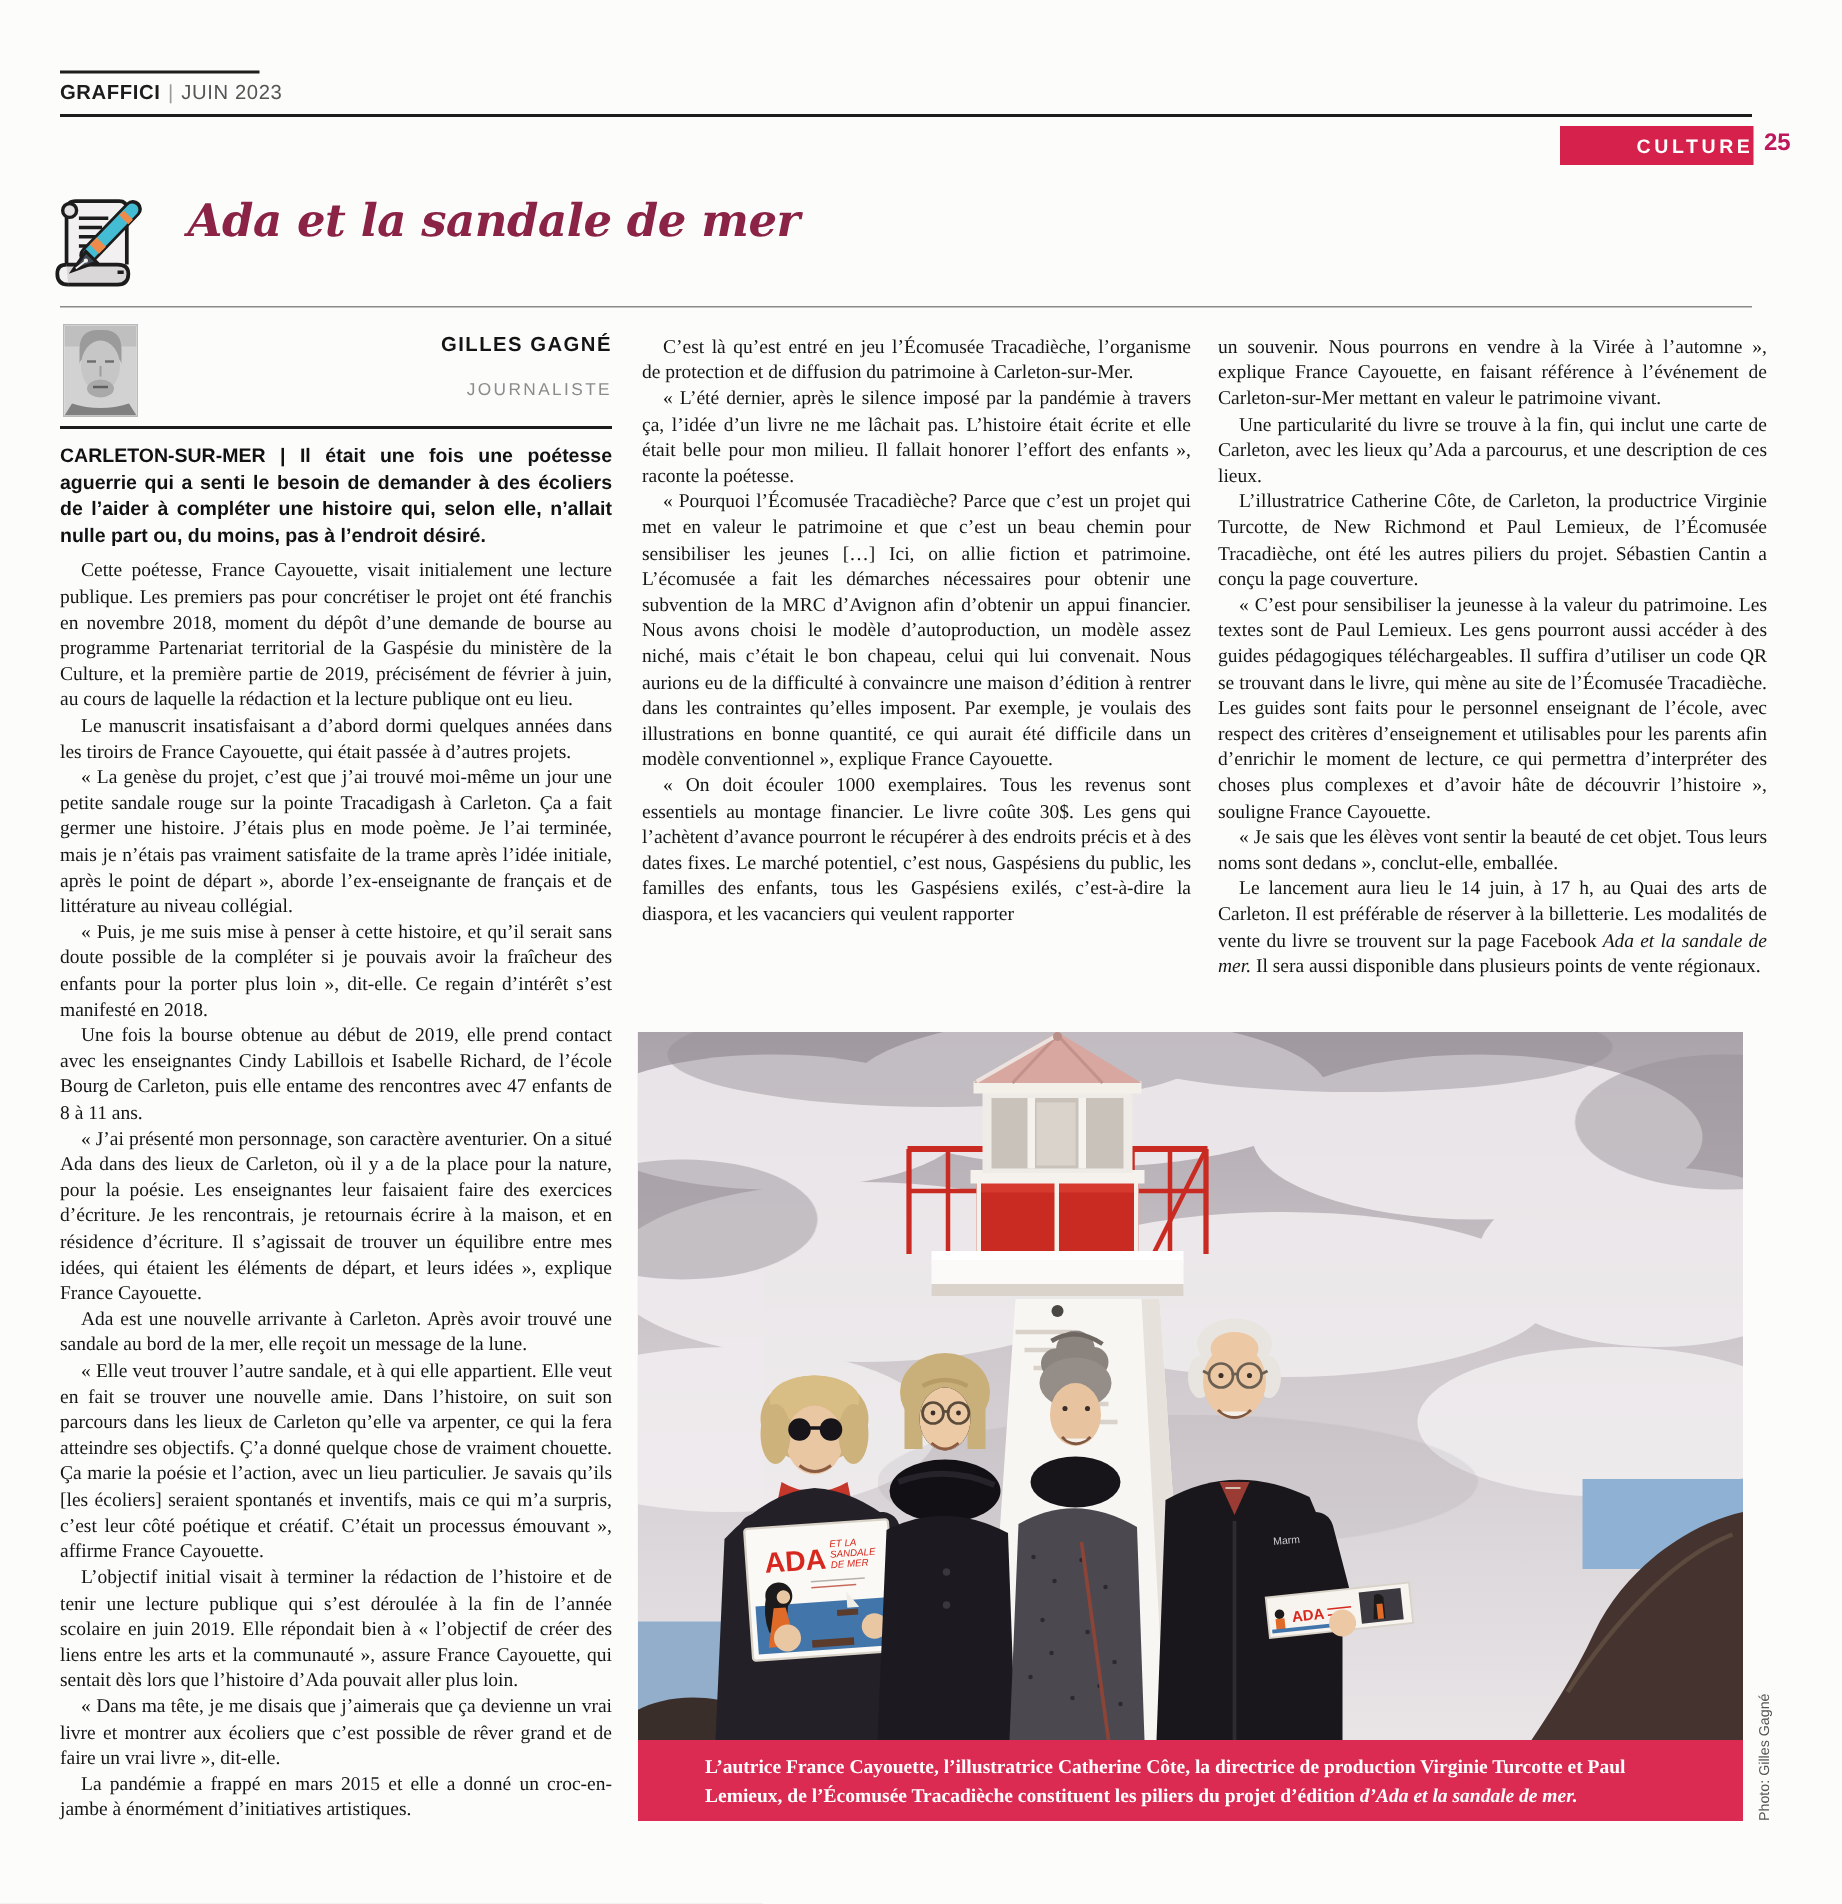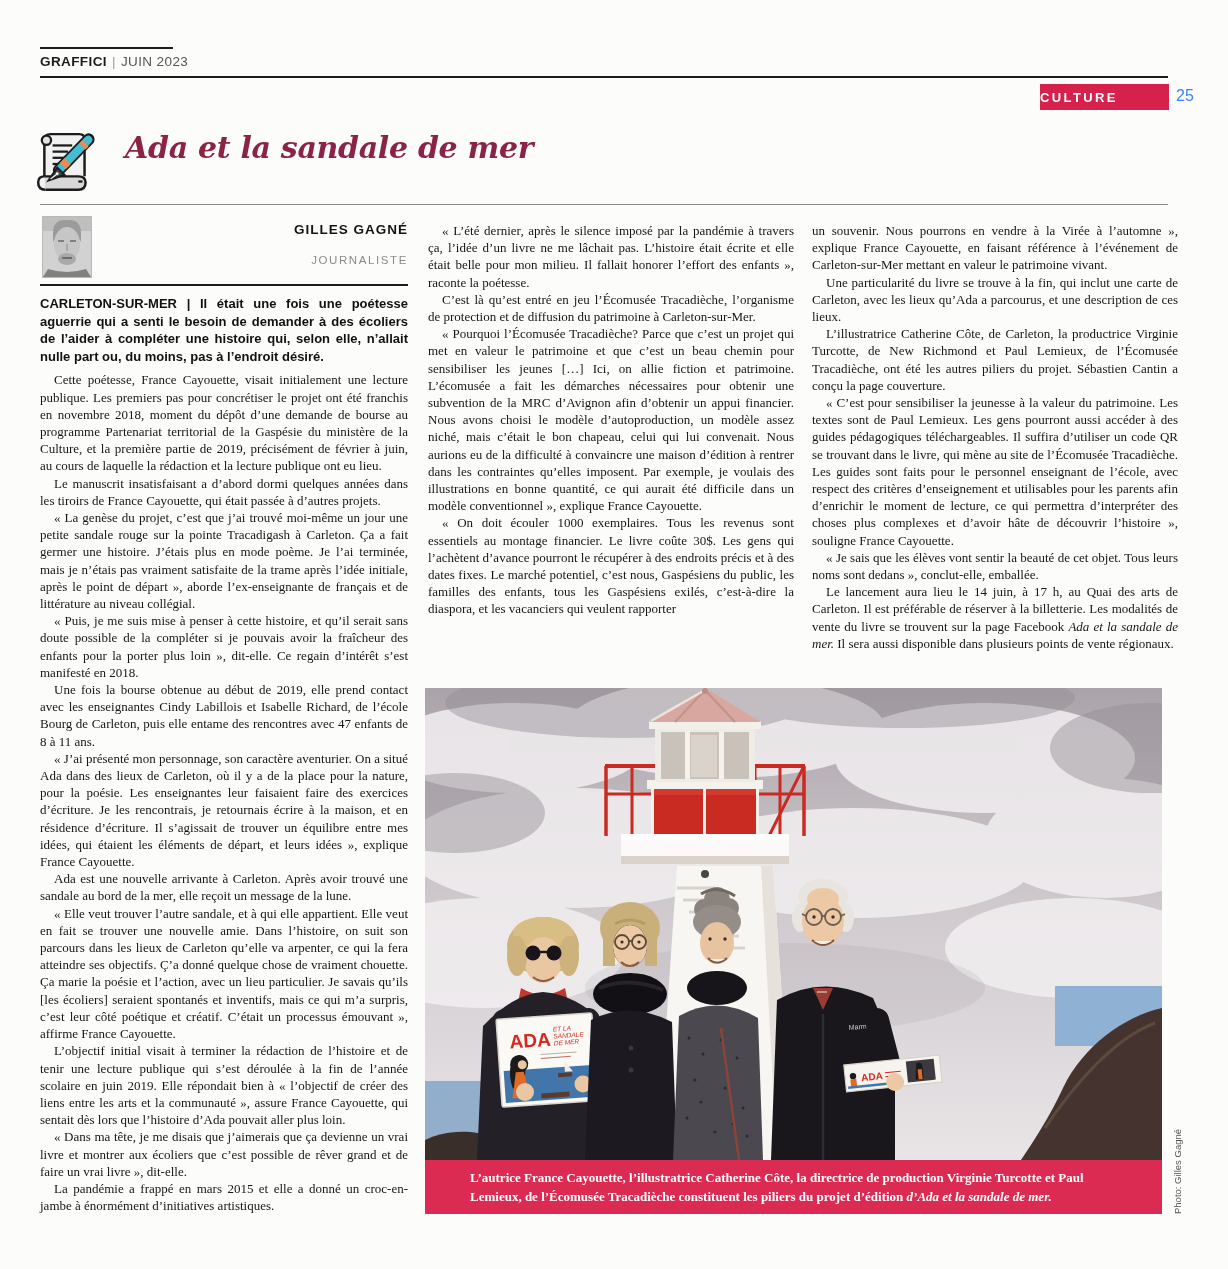--- a/index.html
+++ b/index.html
@@ -16,26 +16,26 @@
   .rule-byline{left:40px;top:284px;width:368px;height:2px;}
   .masthead{
     position:absolute;left:40px;top:54px;
     font-family:"Liberation Sans",sans-serif;font-size:13.5px;letter-spacing:.4px;color:#1c1c1c;
   }
   .masthead .name{font-weight:bold;}
   .masthead .sep{color:#9a9a9a;padding:0 5px;}
   .masthead .issue{color:#555;}
   .culture-badge{
     position:absolute;left:1040px;top:84px;width:129px;height:26px;
-    background:#d5214b;color:#fff;display:flex;align-items:center;justify-content:flex-start;
+    background:#d5214b;color:#fff;display:flex;align-items:center;justify-content:flex-end;
     font-family:"Liberation Sans",sans-serif;font-weight:bold;font-size:13px;letter-spacing:2.4px;
   }
   .page-num{
     position:absolute;left:1176px;top:87px;
-    font-family:"Liberation Sans",sans-serif;font-weight:normal;font-size:16px;color:#3b82f6;
+    font-family:"Liberation Sans",sans-serif;font-weight:bold;font-size:16px;color:#be185d;
   }
   
   .title-icon{position:absolute;left:33px;top:130px;width:66px;height:68px;}
   .article-title{
     position:absolute;left:125px;top:130px;
     font-family:"DejaVu Serif",serif;font-style:italic;font-weight:bold;
     font-size:30px;color:#8b2346;letter-spacing:-.3px;
   }
   .article-subtitle{
     position:absolute;left:126px;top:173px;
@@ -137,22 +137,22 @@
     <p>Une fois la bourse obtenue au début de 2019, elle prend contact avec les enseignantes Cindy Labillois et Isabelle Richard, de l’école Bourg de Carleton, puis elle entame des rencontres avec 47 enfants de 8 à 11 ans.</p>
     <p>« J’ai présenté mon personnage, son caractère aventurier. On a situé Ada dans des lieux de Carleton, où il y a de la place pour la nature, pour la poésie. Les enseignantes leur faisaient faire des exercices d’écriture. Je les rencontrais, je retournais écrire à la maison, et en résidence d’écriture. Il s’agissait de trouver un équilibre entre mes idées, qui étaient les éléments de départ, et leurs idées », explique France Cayouette.</p>
     <p>Ada est une nouvelle arrivante à Carleton. Après avoir trouvé une sandale au bord de la mer, elle reçoit un message de la lune.</p>
     <p>« Elle veut trouver l’autre sandale, et à qui elle appartient. Elle veut en fait se trouver une nouvelle amie. Dans l’histoire, on suit son parcours dans les lieux de Carleton qu’elle va arpenter, ce qui la fera atteindre ses objectifs. Ç’a donné quelque chose de vraiment chouette. Ça marie la poésie et l’action, avec un lieu particulier. Je savais qu’ils [les écoliers] seraient spontanés et inventifs, mais ce qui m’a surpris, c’est leur côté poétique et créatif. C’était un processus émouvant », affirme France Cayouette.</p>
     <p>L’objectif initial visait à terminer la rédaction de l’histoire et de tenir une lecture publique qui s’est déroulée à la fin de l’année scolaire en juin 2019. Elle répondait bien à « l’objectif de créer des liens entre les arts et la communauté », assure France Cayouette, qui sentait dès lors que l’histoire d’Ada pouvait aller plus loin.</p>
     <p>« Dans ma tête, je me disais que j’aimerais que ça devienne un vrai livre et montrer aux écoliers que c’est possible de rêver grand et de faire un vrai livre », dit-elle.</p>
     <p>La pandémie a frappé en mars 2015 et elle a donné un croc-en-jambe à énormément d’initiatives artistiques.</p>
   </div>
 
   <div class="col col2">
+    <p>C’est là qu’est entré en jeu l’Écomusée Tracadièche, l’organisme de protection et de diffusion du patrimoine à Carleton-sur-Mer.</p>
     <p>« L’été dernier, après le silence imposé par la pandémie à travers ça, l’idée d’un livre ne me lâchait pas. L’histoire était écrite et elle était belle pour mon milieu. Il fallait honorer l’effort des enfants », raconte la poétesse.</p>
-    <p>C’est là qu’est entré en jeu l’Écomusée Tracadièche, l’organisme de protection et de diffusion du patrimoine à Carleton-sur-Mer.</p>
     <p>« Pourquoi l’Écomusée Tracadièche? Parce que c’est un projet qui met en valeur le patrimoine et que c’est un beau chemin pour sensibiliser les jeunes […] Ici, on allie fiction et patrimoine. L’écomusée a fait les démarches nécessaires pour obtenir une subvention de la MRC d’Avignon afin d’obtenir un appui financier. Nous avons choisi le modèle d’autoproduction, un modèle assez niché, mais c’était le bon chapeau, celui qui lui convenait. Nous aurions eu de la difficulté à convaincre une maison d’édition à rentrer dans les contraintes qu’elles imposent. Par exemple, je voulais des illustrations en bonne quantité, ce qui aurait été difficile dans un modèle conventionnel », explique France Cayouette.</p>
     <p>« On doit écouler 1000 exemplaires. Tous les revenus sont essentiels au montage financier. Le livre coûte 30$. Les gens qui l’achètent d’avance pourront le récupérer à des endroits précis et à des dates fixes. Le marché potentiel, c’est nous, Gaspésiens du public, les familles des enfants, tous les Gaspésiens exilés, c’est-à-dire la diaspora, et les vacanciers qui veulent rapporter</p>
   </div>
 
   <div class="col col3">
     <p class="ni">un souvenir. Nous pourrons en vendre à la Virée à l’automne », explique France Cayouette, en faisant référence à l’événement de Carleton-sur-Mer mettant en valeur le patrimoine vivant.</p>
     <p>Une particularité du livre se trouve à la fin, qui inclut une carte de Carleton, avec les lieux qu’Ada a parcourus, et une description de ces lieux.</p>
     <p>L’illustratrice Catherine Côte, de Carleton, la productrice Virginie Turcotte, de New Richmond et Paul Lemieux, de l’Écomusée Tracadièche, ont été les autres piliers du projet. Sébastien Cantin a conçu la page couverture.</p>
     <p>« C’est pour sensibiliser la jeunesse à la valeur du patrimoine. Les textes sont de Paul Lemieux. Les gens pourront aussi accéder à des guides pédagogiques téléchargeables. Il suffira d’utiliser un code QR se trouvant dans le livre, qui mène au site de l’Écomusée Tracadièche. Les guides sont faits pour le personnel enseignant de l’école, avec respect des critères d’enseignement et utilisables pour les parents afin d’enrichir le moment de lecture, ce qui permettra d’interpréter des choses plus complexes et d’avoir hâte de découvrir l’histoire », souligne France Cayouette.</p>
     <p>« Je sais que les élèves vont sentir la beauté de cet objet. Tous leurs noms sont dedans », conclut-elle, emballée.</p>

